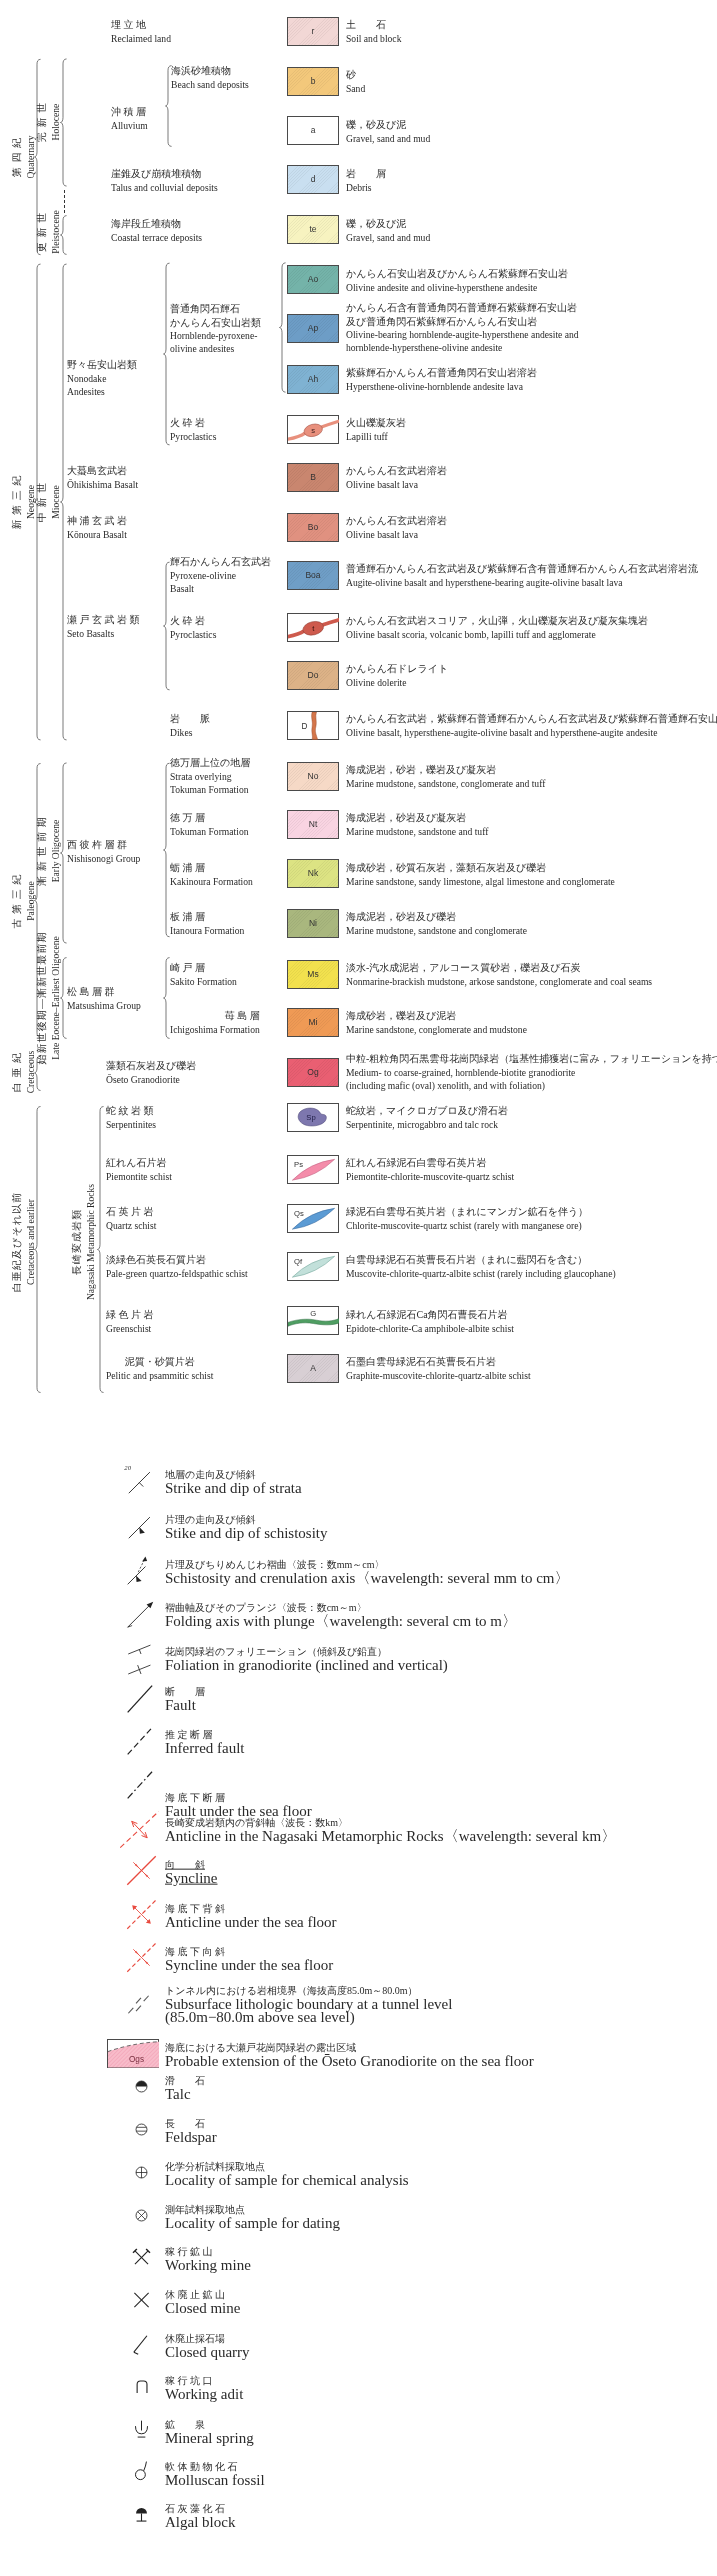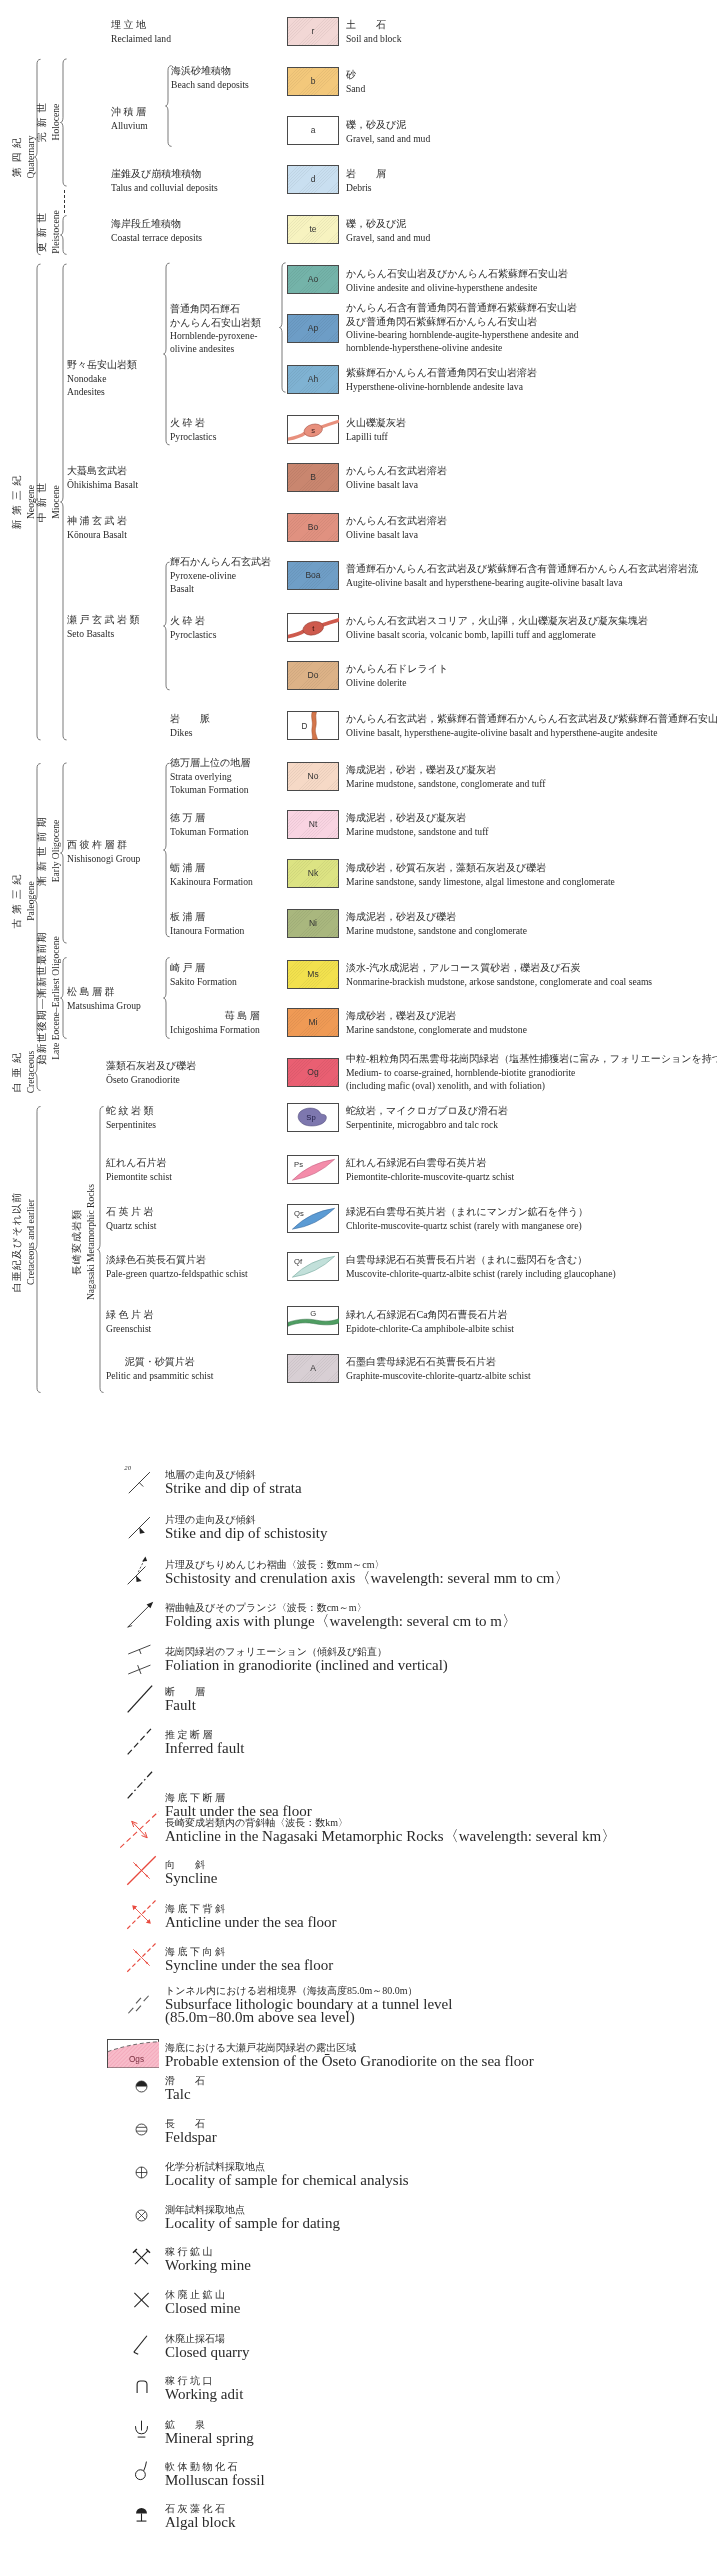--- a/index.html
+++ b/index.html
@@ -701,21 +701,21 @@
       </div>
     </div>
     <div class="abs">
       <div class="symglyph" style="left: 124px; top: 1853px;">
         <svg width="35" height="35" viewBox="0 0 64 64" stroke="#e8493e" fill="none">
     <line x1="6" y1="58" x2="58" y2="6" stroke-width="2.4"></line>
           <line x1="17" y1="17" x2="47" y2="47" stroke-width="1.6"></line>
     <path d="M28,28 L22,19.5 L19.5,22 Z M36,36 L44.5,42 L42,44.5 Z" fill="#e8493e" stroke="none"></path>
         </svg>
       </div>
-      <div class="symtext" style="top: 1871px;">
+      <div class="symtext" style="top: 1871px; text-decoration: underline;">
         <div class="jp">向　　斜</div>
         <div class="en">Syncline</div>
       </div>
     </div>
     <div class="abs">
       <div class="symglyph" style="left: 124px; top: 1897px;">
         <svg width="35" height="35" viewBox="0 0 64 64" stroke="#e8493e" fill="none">
     <line x1="6" y1="58" x2="58" y2="6" stroke-width="2.2" stroke-dasharray="8,5"></line>
           <line x1="19" y1="19" x2="45" y2="45" stroke-width="1.6"></line>
     <path d="M15,15 L24,17 L17,24 Z M49,49 L40,47 L47,40 Z" fill="#e8493e" stroke="none"></path>

